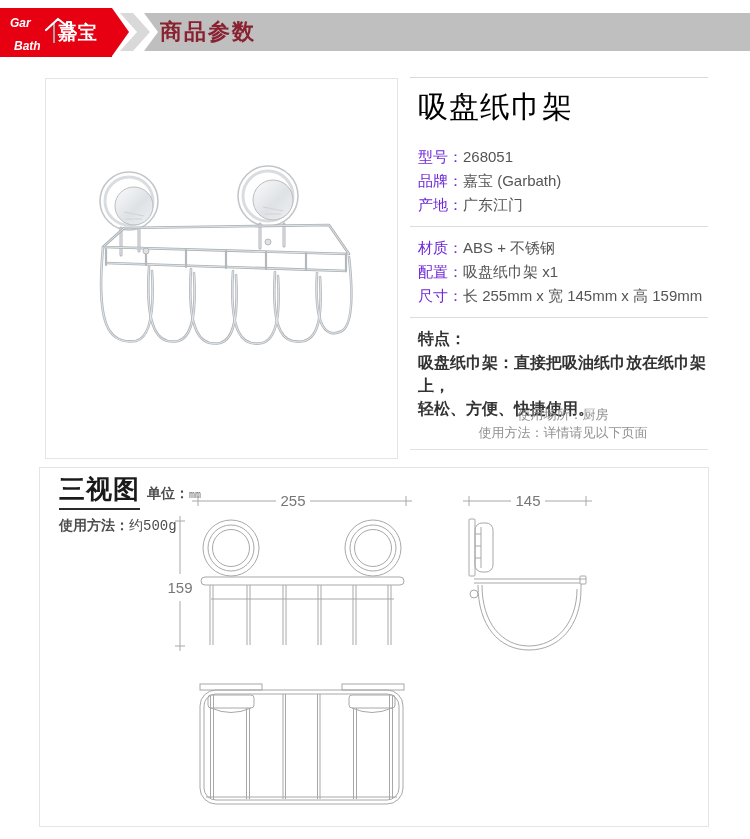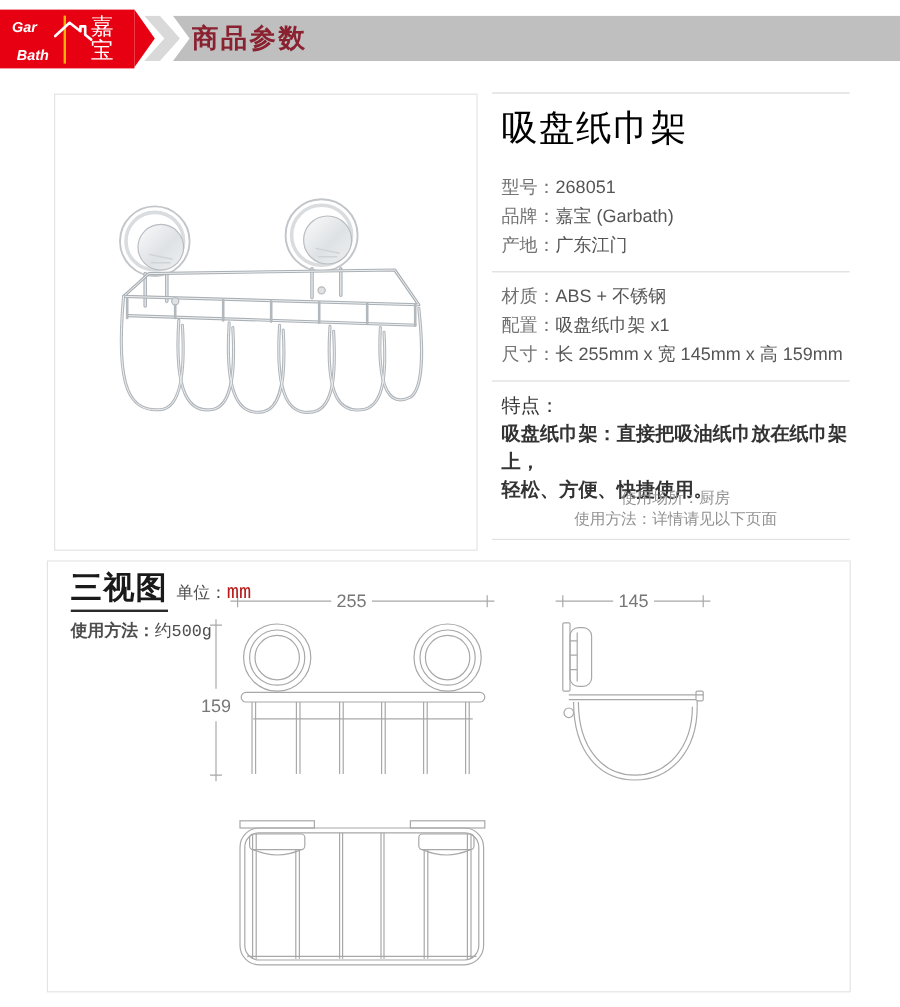--- a/index.html
+++ b/index.html
@@ -27,55 +27,55 @@
     display:flex;align-items:center;color:#fff;
   }
   .logo::after{
     content:"";position:absolute;left:112px;top:0;width:0;height:0;
     border-left:17px solid #e60012;border-top:24.5px solid transparent;border-bottom:24.5px solid transparent;
   }
   .logo-en{display:flex;flex-direction:column;line-height:11px;font-weight:bold;font-size:12px;
     font-style:italic;margin-left:10px;margin-top:4px;gap:12px;}
   .logo-en span:last-child{margin-left:4px;}
   .logo-house{position:absolute;left:44px;top:8px;}
-  .logo-cn{font-size:19px;font-weight:normal;margin-left:12px;letter-spacing:1px;
-    border-left:2px solid #eab308;padding-left:21px;line-height:20px;}
+  .logo-cn{font-size:19px;font-weight:bold;margin-left:12px;letter-spacing:1px;
+    border-left:2px solid #a3a3a3;padding-left:3px;line-height:20px;}
   
   .photo-box{
     position:absolute;left:45px;top:78px;width:351px;height:379px;
     border:1px solid #e4e4e4;background:#fff;
   }
   .info-col{
     position:absolute;left:410px;top:77px;width:298px;height:372px;
     border-top:1px solid #d9d9d9;
   }
   .info-inner{padding-left:8px;}
   .prod-title{font-size:30px;font-weight:normal;color:#000;margin:9px 0 17px 0;letter-spacing:1px;}
   .spec-row{font-size:15px;color:#555;line-height:24px;white-space:nowrap;}
-  .spec-row .lbl{color:#737373;}
+  .spec-row .lbl{color:#6d28d9;}
   .spec-row .val{color:#555;}
   .div-line{border:none;border-top:1px solid #dcdcdc;margin:9px 0 9px 0;}
-  .feat-head{font-size:16px;font-weight:normal;color:#333;line-height:24px;margin-top:8px;}
+  .feat-head{font-size:16px;font-weight:bold;color:#333;line-height:24px;margin-top:8px;}
   .feat-line{font-size:16px;font-weight:bold;color:#333;line-height:23px;}
   .usage-block{
     position:absolute;left:0;bottom:0;width:100%;border-bottom:1px solid #e2e2e2;padding-bottom:7px;
   }
   .usage-row{font-size:13px;color:#919191;line-height:18px;padding-left:8px;white-space:nowrap;text-align:center;}
   
   .tv-panel{
     position:absolute;left:39px;top:467px;width:668px;height:358px;
     border:1px solid #e4e4e4;background:#fff;
   }
   .tv-head{position:absolute;left:19px;top:4px;z-index:2;}
   .tv-title{
     display:inline-block;font-size:26px;font-weight:bold;color:#1a1a1a;
     border-bottom:2px solid #2a2a2a;padding-bottom:1px;letter-spacing:1px;
   }
-  .tv-unit-label{font-size:14px;font-weight:normal;color:#4d4d4d;margin-left:7px;}
-  .tv-unit-value{font-size:17px;color:#b91c1c;font-family:"Liberation Mono","DejaVu Sans Mono",monospace;}
+  .tv-unit-label{font-size:14px;font-weight:bold;color:#4d4d4d;margin-left:7px;}
+  .tv-unit-value{font-size:10px;color:#737373;font-family:"Liberation Mono","DejaVu Sans Mono",monospace;}
   .tv-weight{font-size:14px;color:#4d4d4d;margin-top:7px;font-weight:bold;}
   .tv-weight .wv{font-weight:normal;font-family:"Liberation Mono","DejaVu Sans Mono",monospace;font-size:14px;}
   .tv-svg{position:absolute;left:0;top:0;}
   .tv-svg text{
     font-family:"Liberation Sans","DejaVu Sans",sans-serif;font-size:15px;fill:#777;
   }
 </style>
 </head>
 <body>
 

